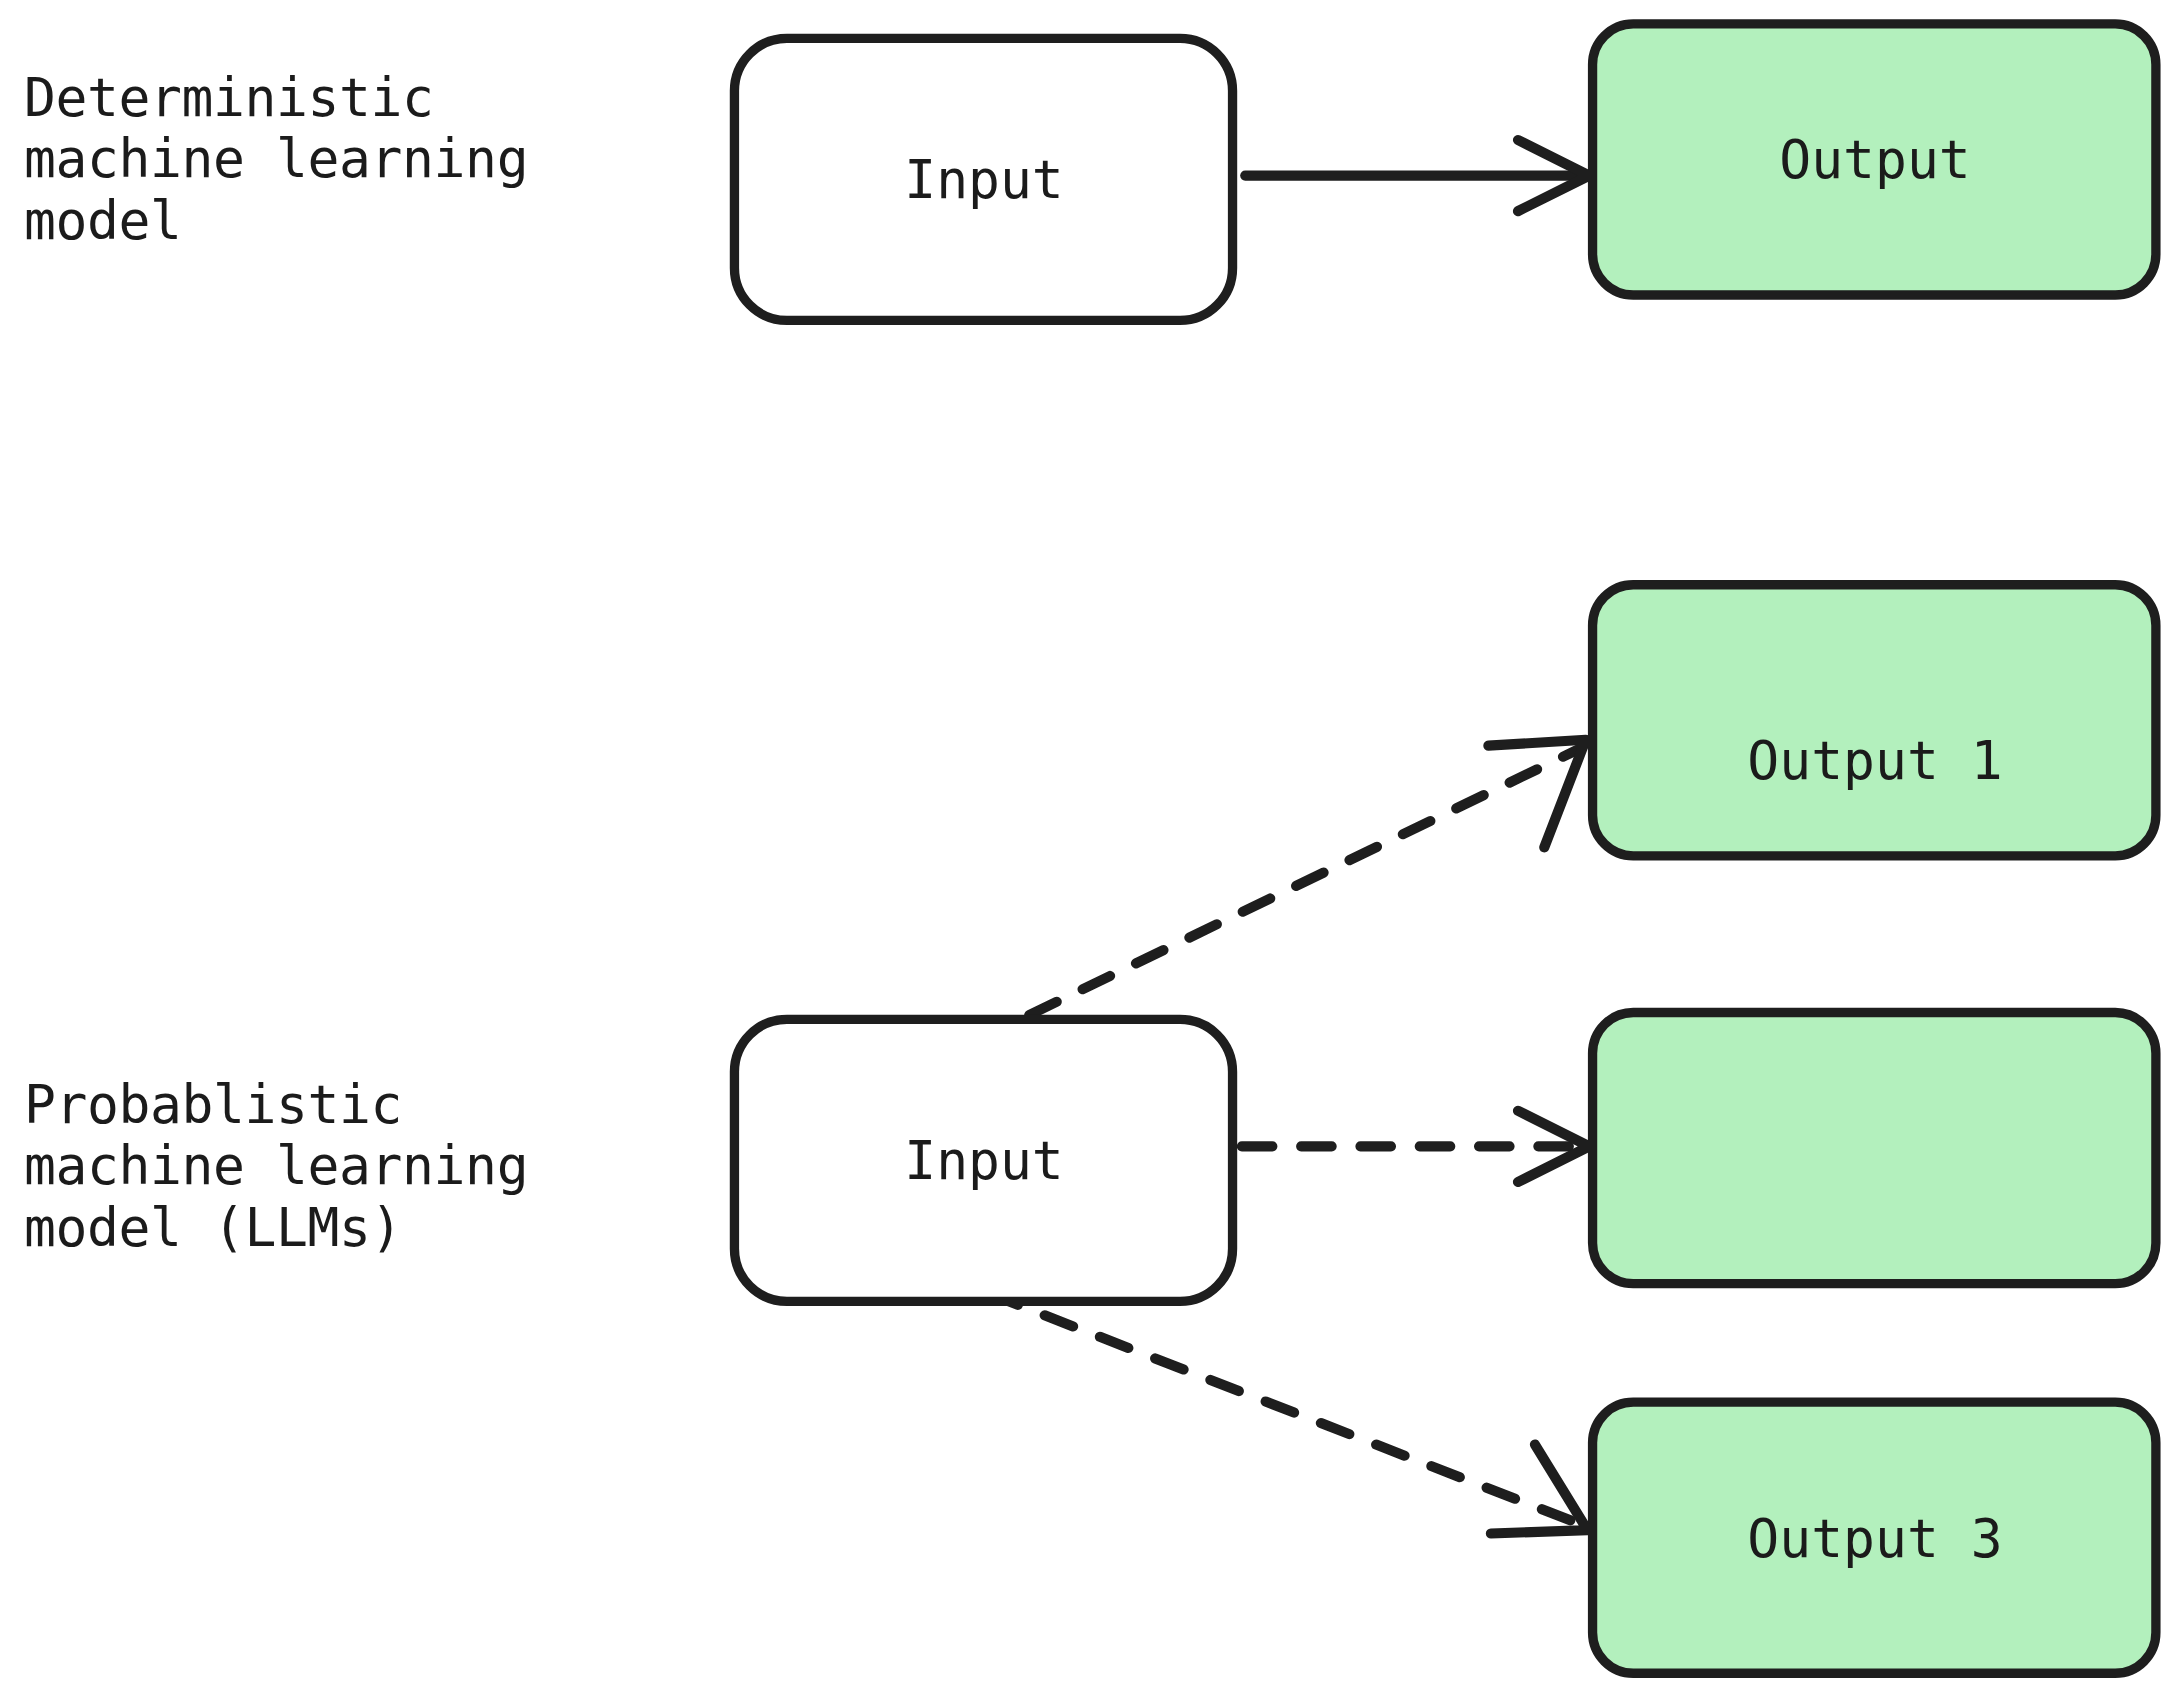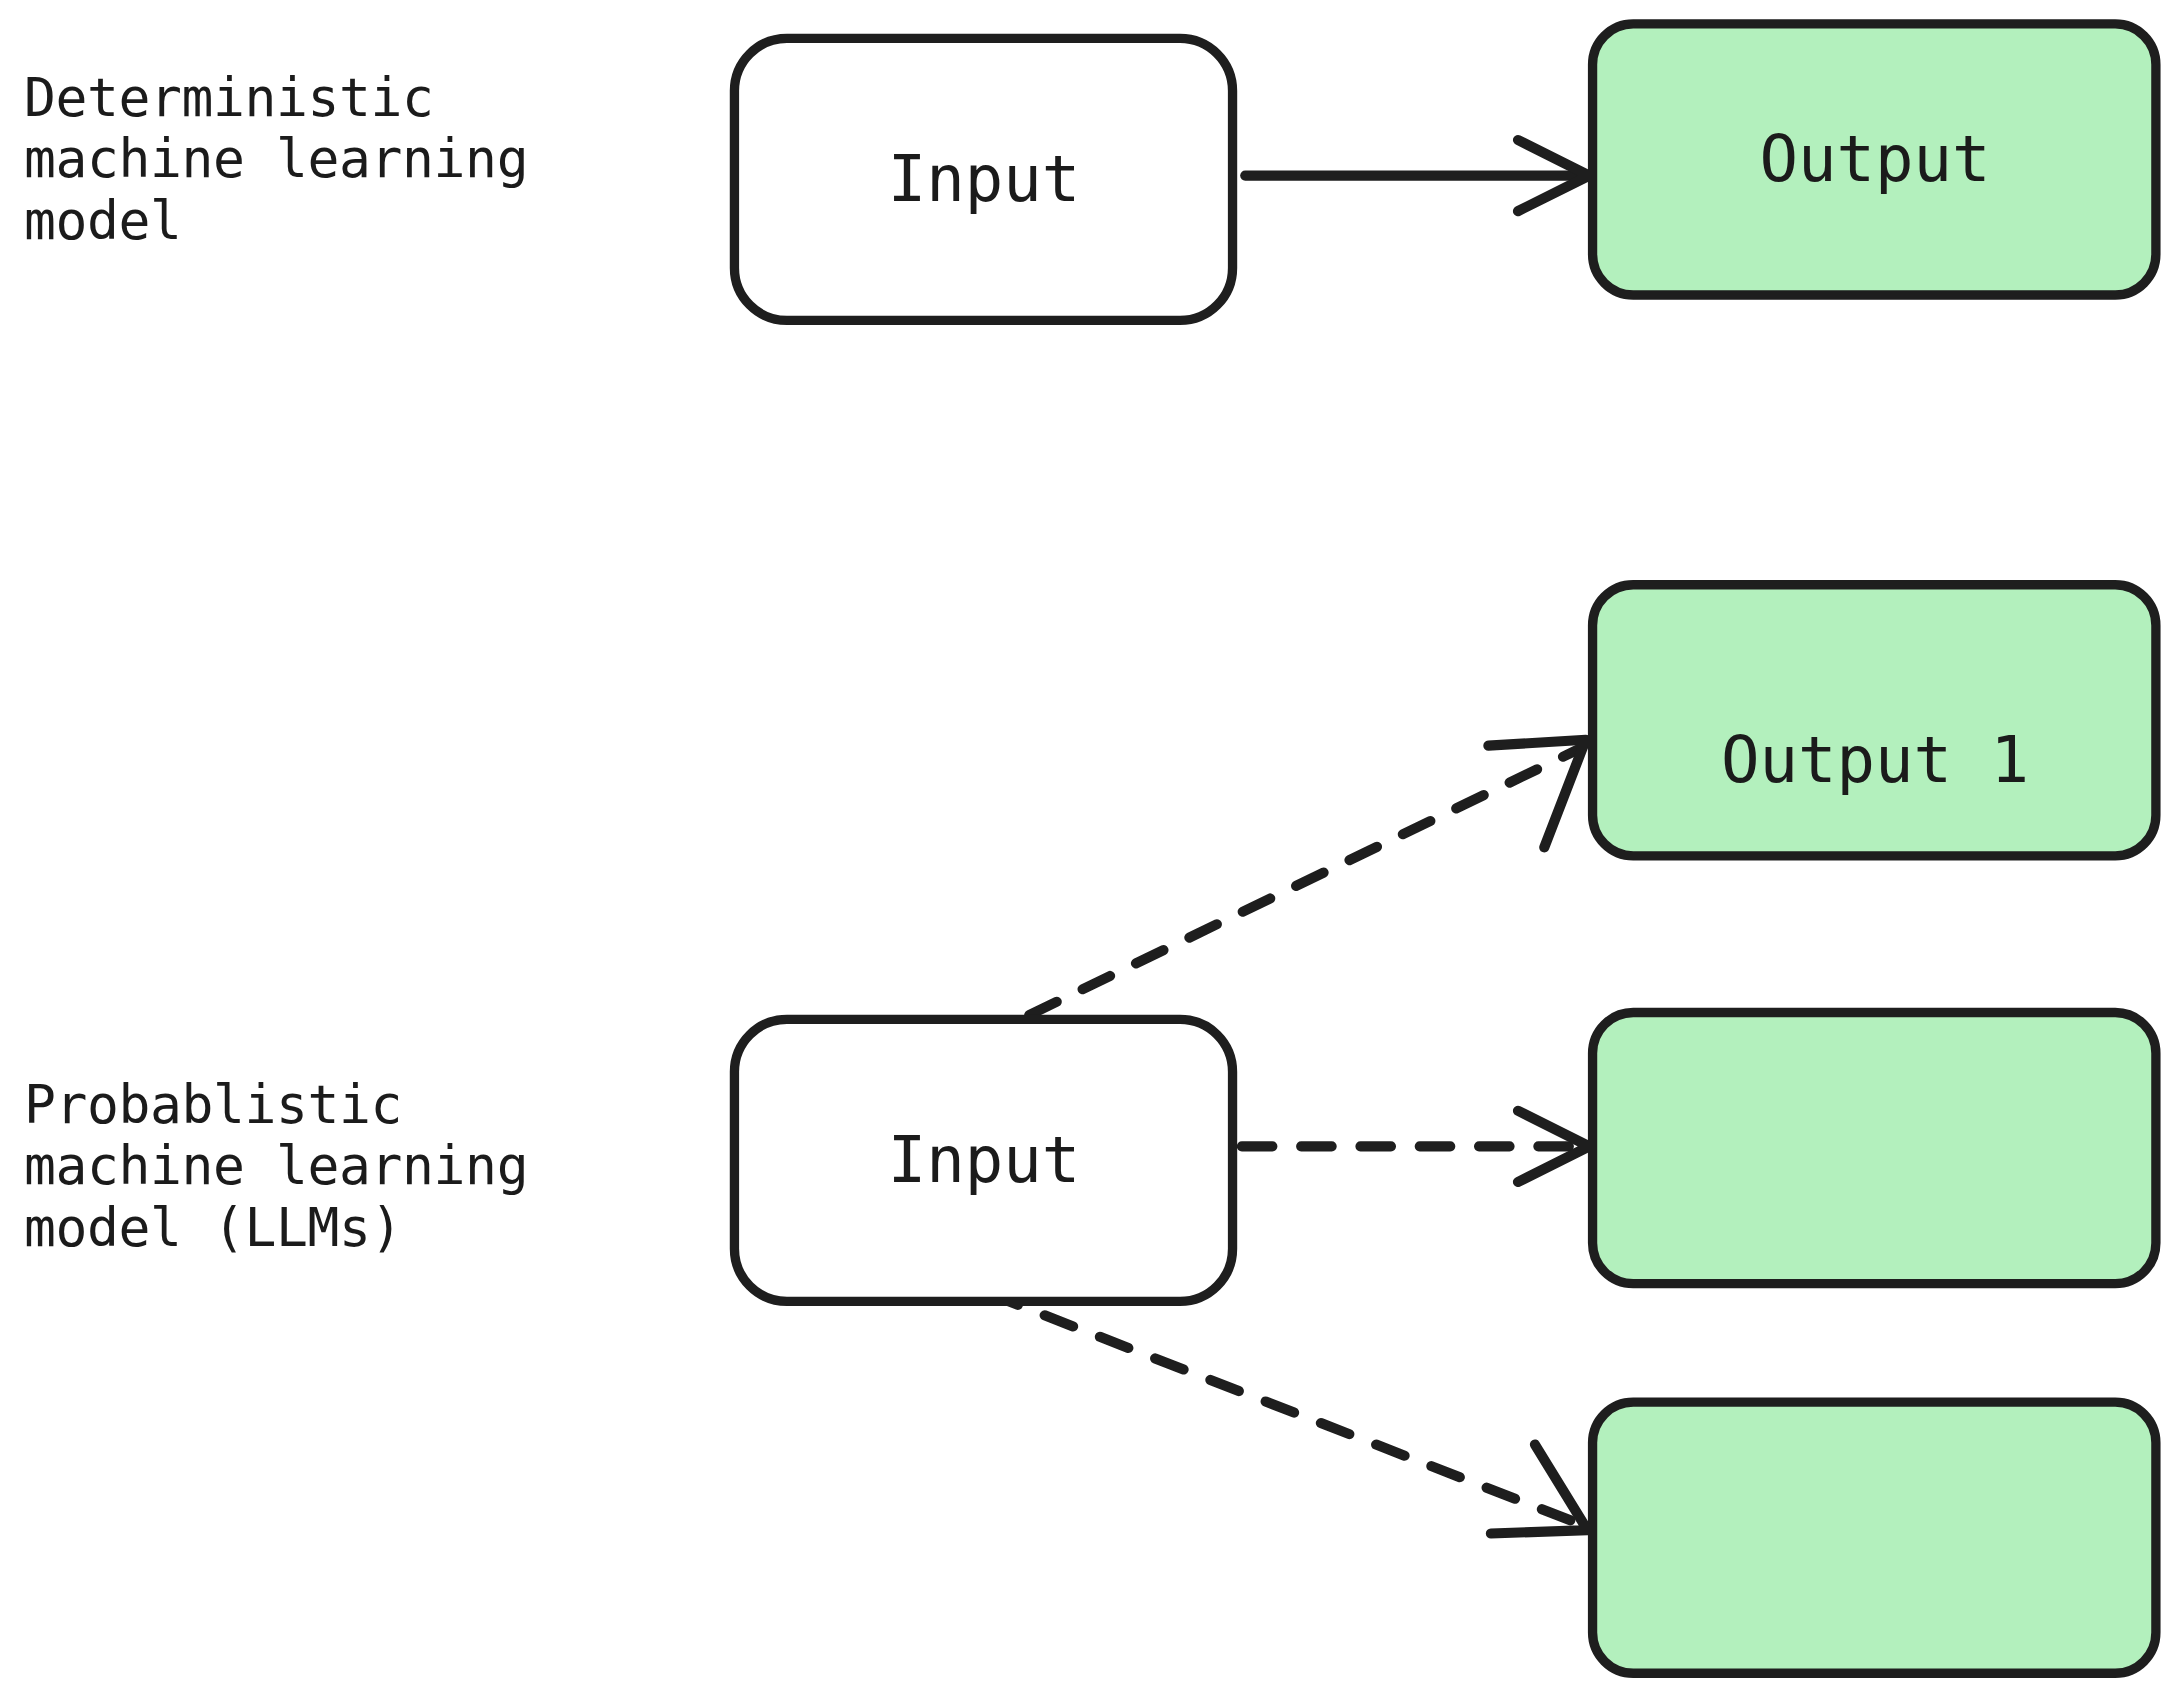--- a/index.html
+++ b/index.html
@@ -41,21 +41,21 @@
     left: 24px;
     top: 27px;
   }
   #label-probabilistic {
     left: 24px;
     top: 1034px;
   }
   .box-text {
     position: absolute;
     font-family: "DejaVu Sans Mono", monospace;
-    font-size: 64px;
+    font-size: 53px;
     color: #1b1b1b;
     text-align: center;
     letter-spacing: 0px;
     transform: translate(-50%, -50%);
     white-space: nowrap;
     pointer-events: none;
   }
 </style>
 </head>
 <body>
@@ -108,15 +108,16 @@
 
   <div class="box-text" style="left:984px; top:179px;">Input</div>
 
   <div class="box-text" style="left:1875px; top:159px;text-align:center;">Output</div>
 
   <div class="box-text" style="left:984px; top:1160px;">Input</div>
 
   <div class="box-text" style="left:1875px; top:760px;">Output 1</div>
 
 
+  <div class="box-text" style="left:1875px; top:1538px;">Output 3</div>
 
 </div>
 
 
 </body></html>

